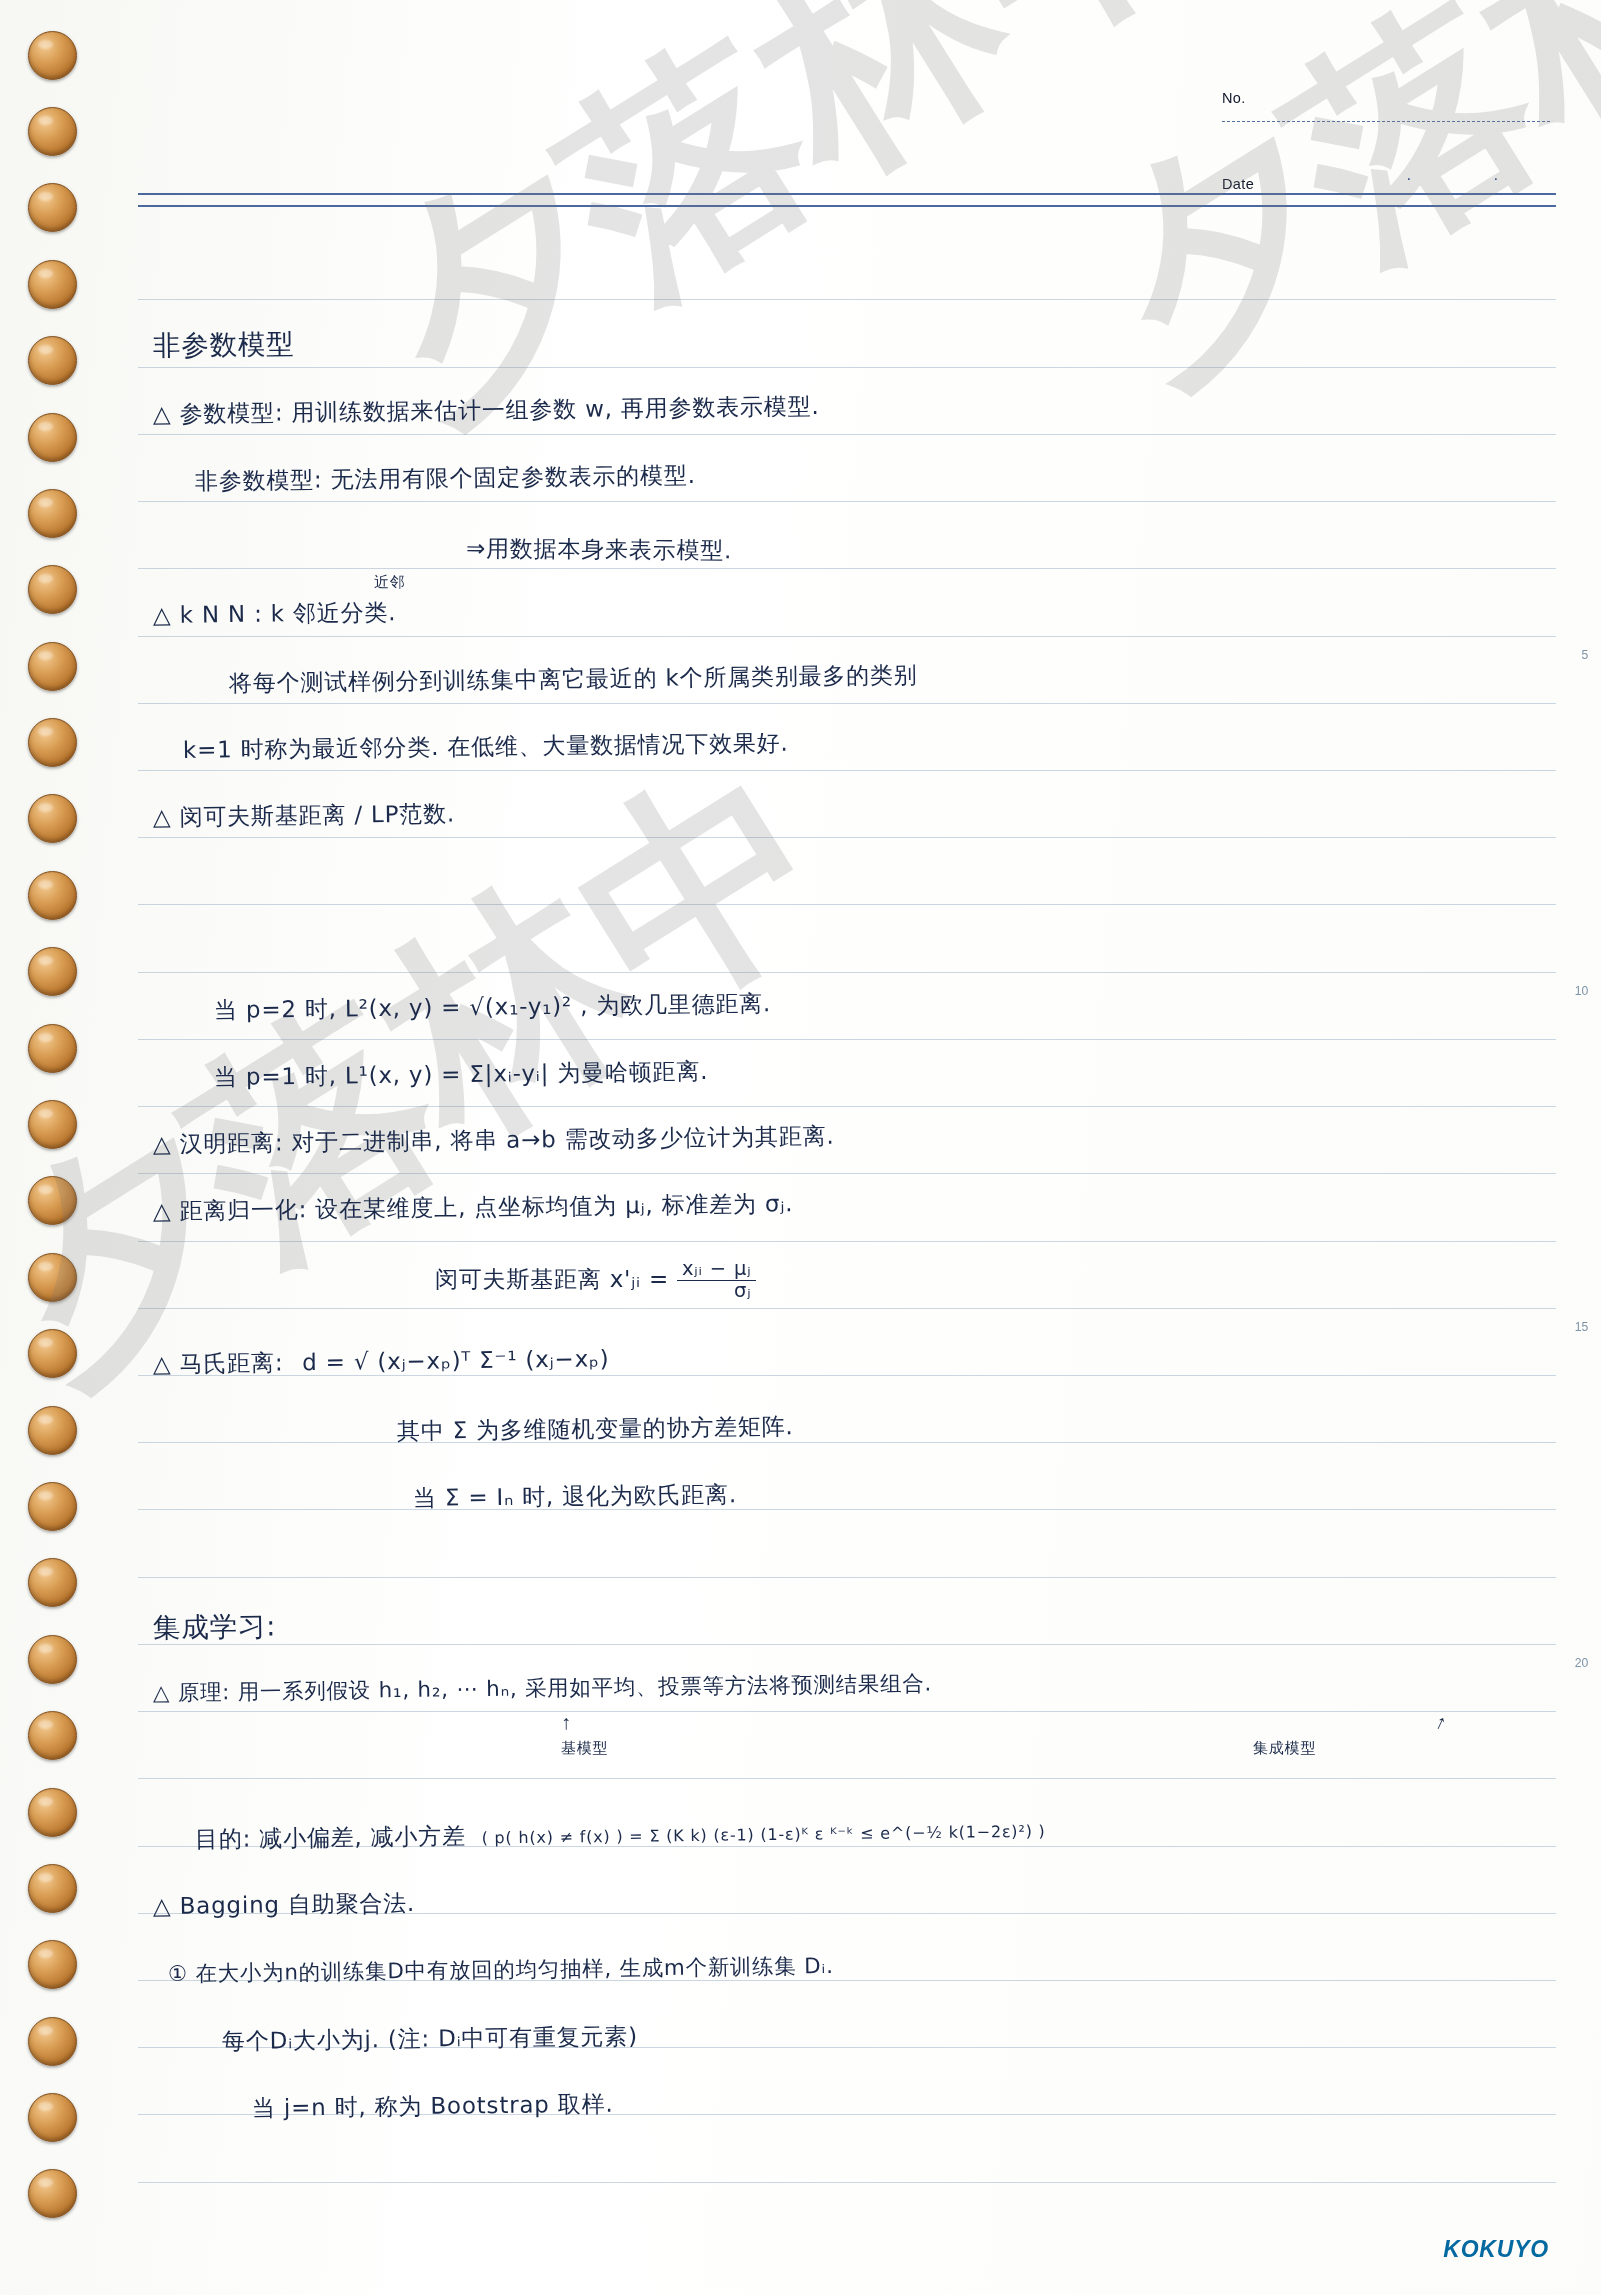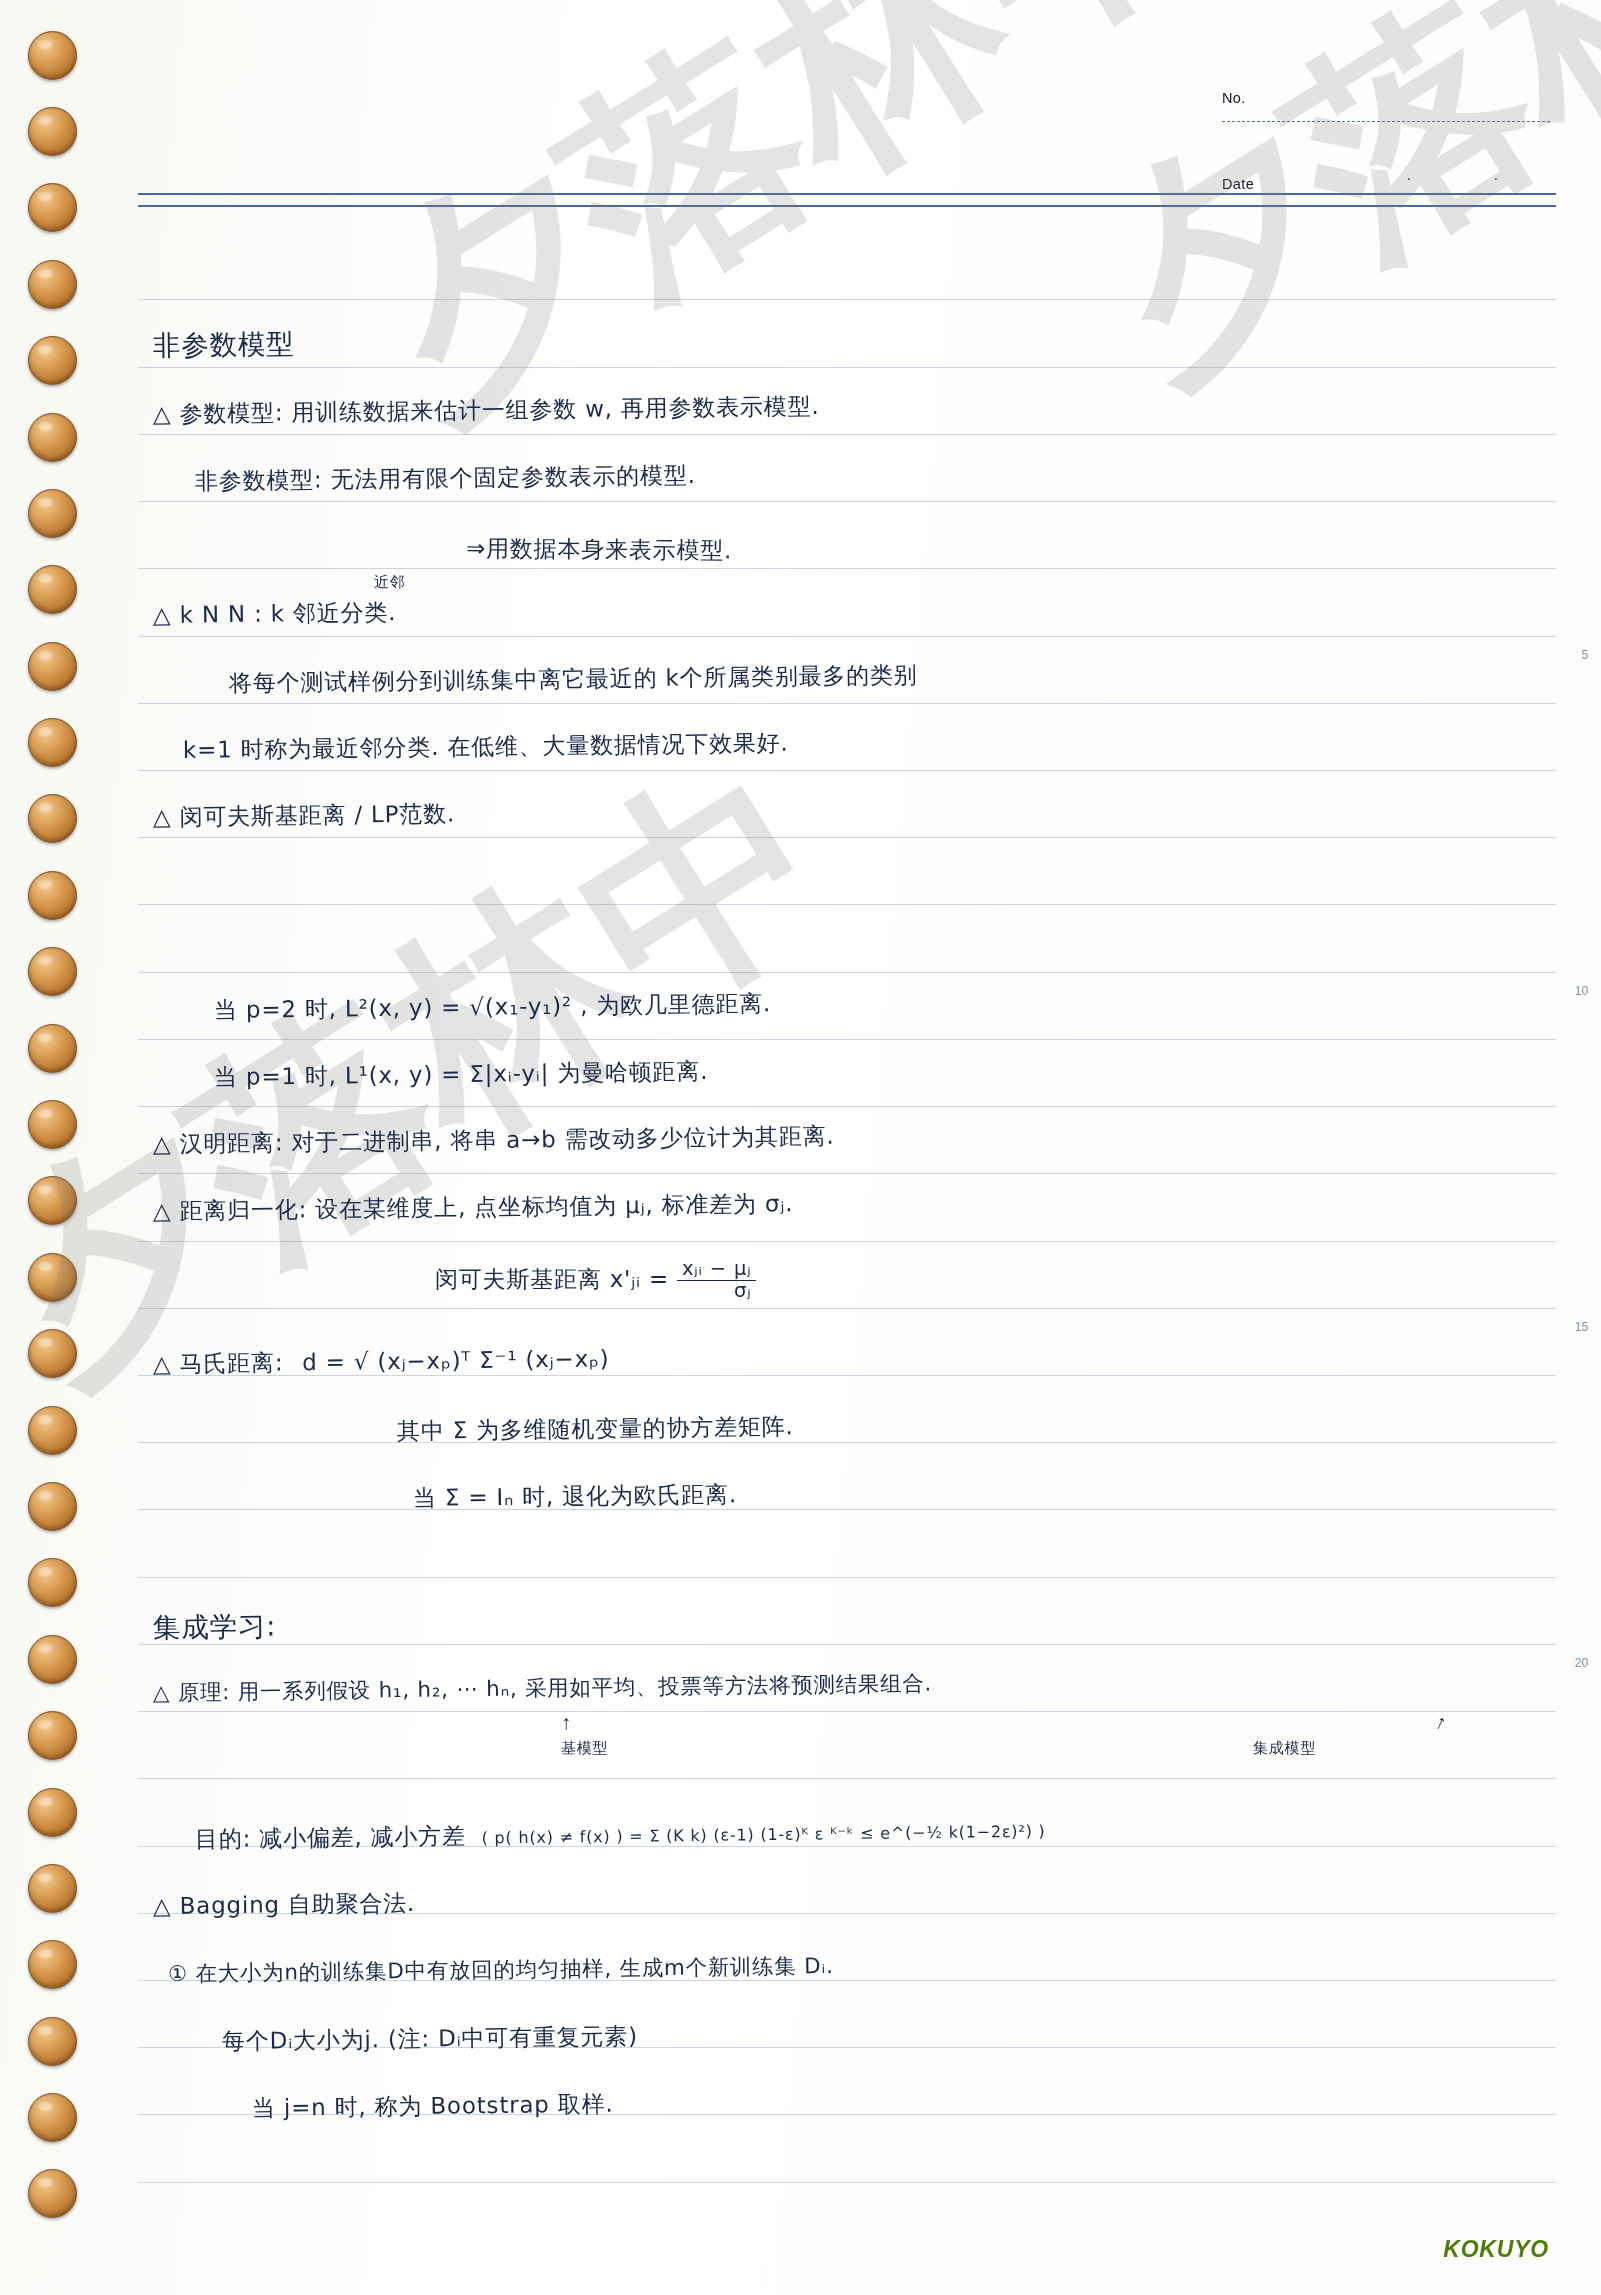--- a/index.html
+++ b/index.html
@@ -147,21 +147,21 @@
 
   
   .brand {
     position: absolute;
     right: 53px;
     bottom: 32px;
     font-family: "Liberation Sans", sans-serif;
     font-weight: bold;
     font-style: italic;
     font-size: 23px;
-    color: #4d7c0f;
+    color: #0369a1;
     letter-spacing: 0.8px;
   }
 </style>
 </head>
 <body>
 
 <div id="page">
   <div class="paper-bg"></div>
 
   <div class="binding">

